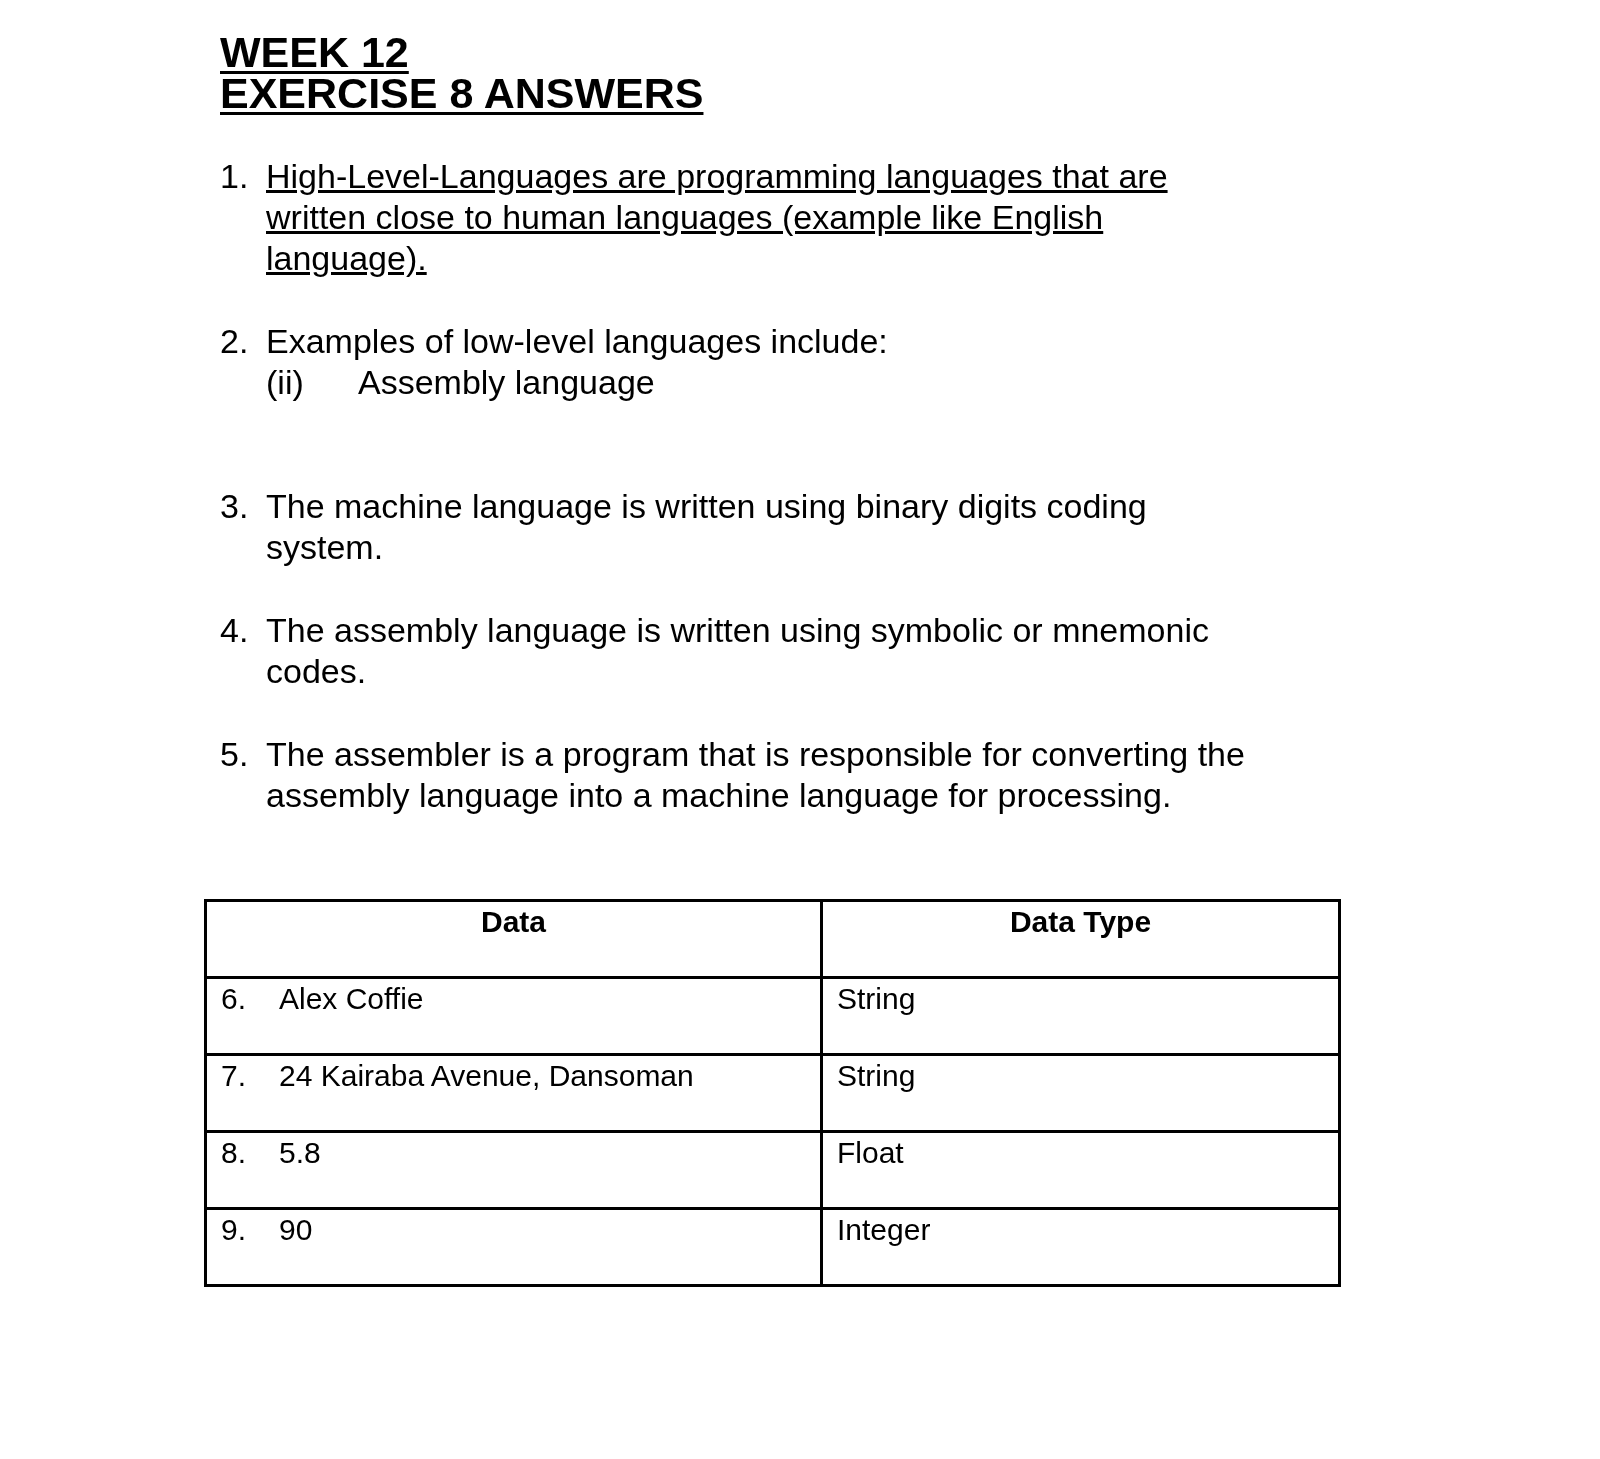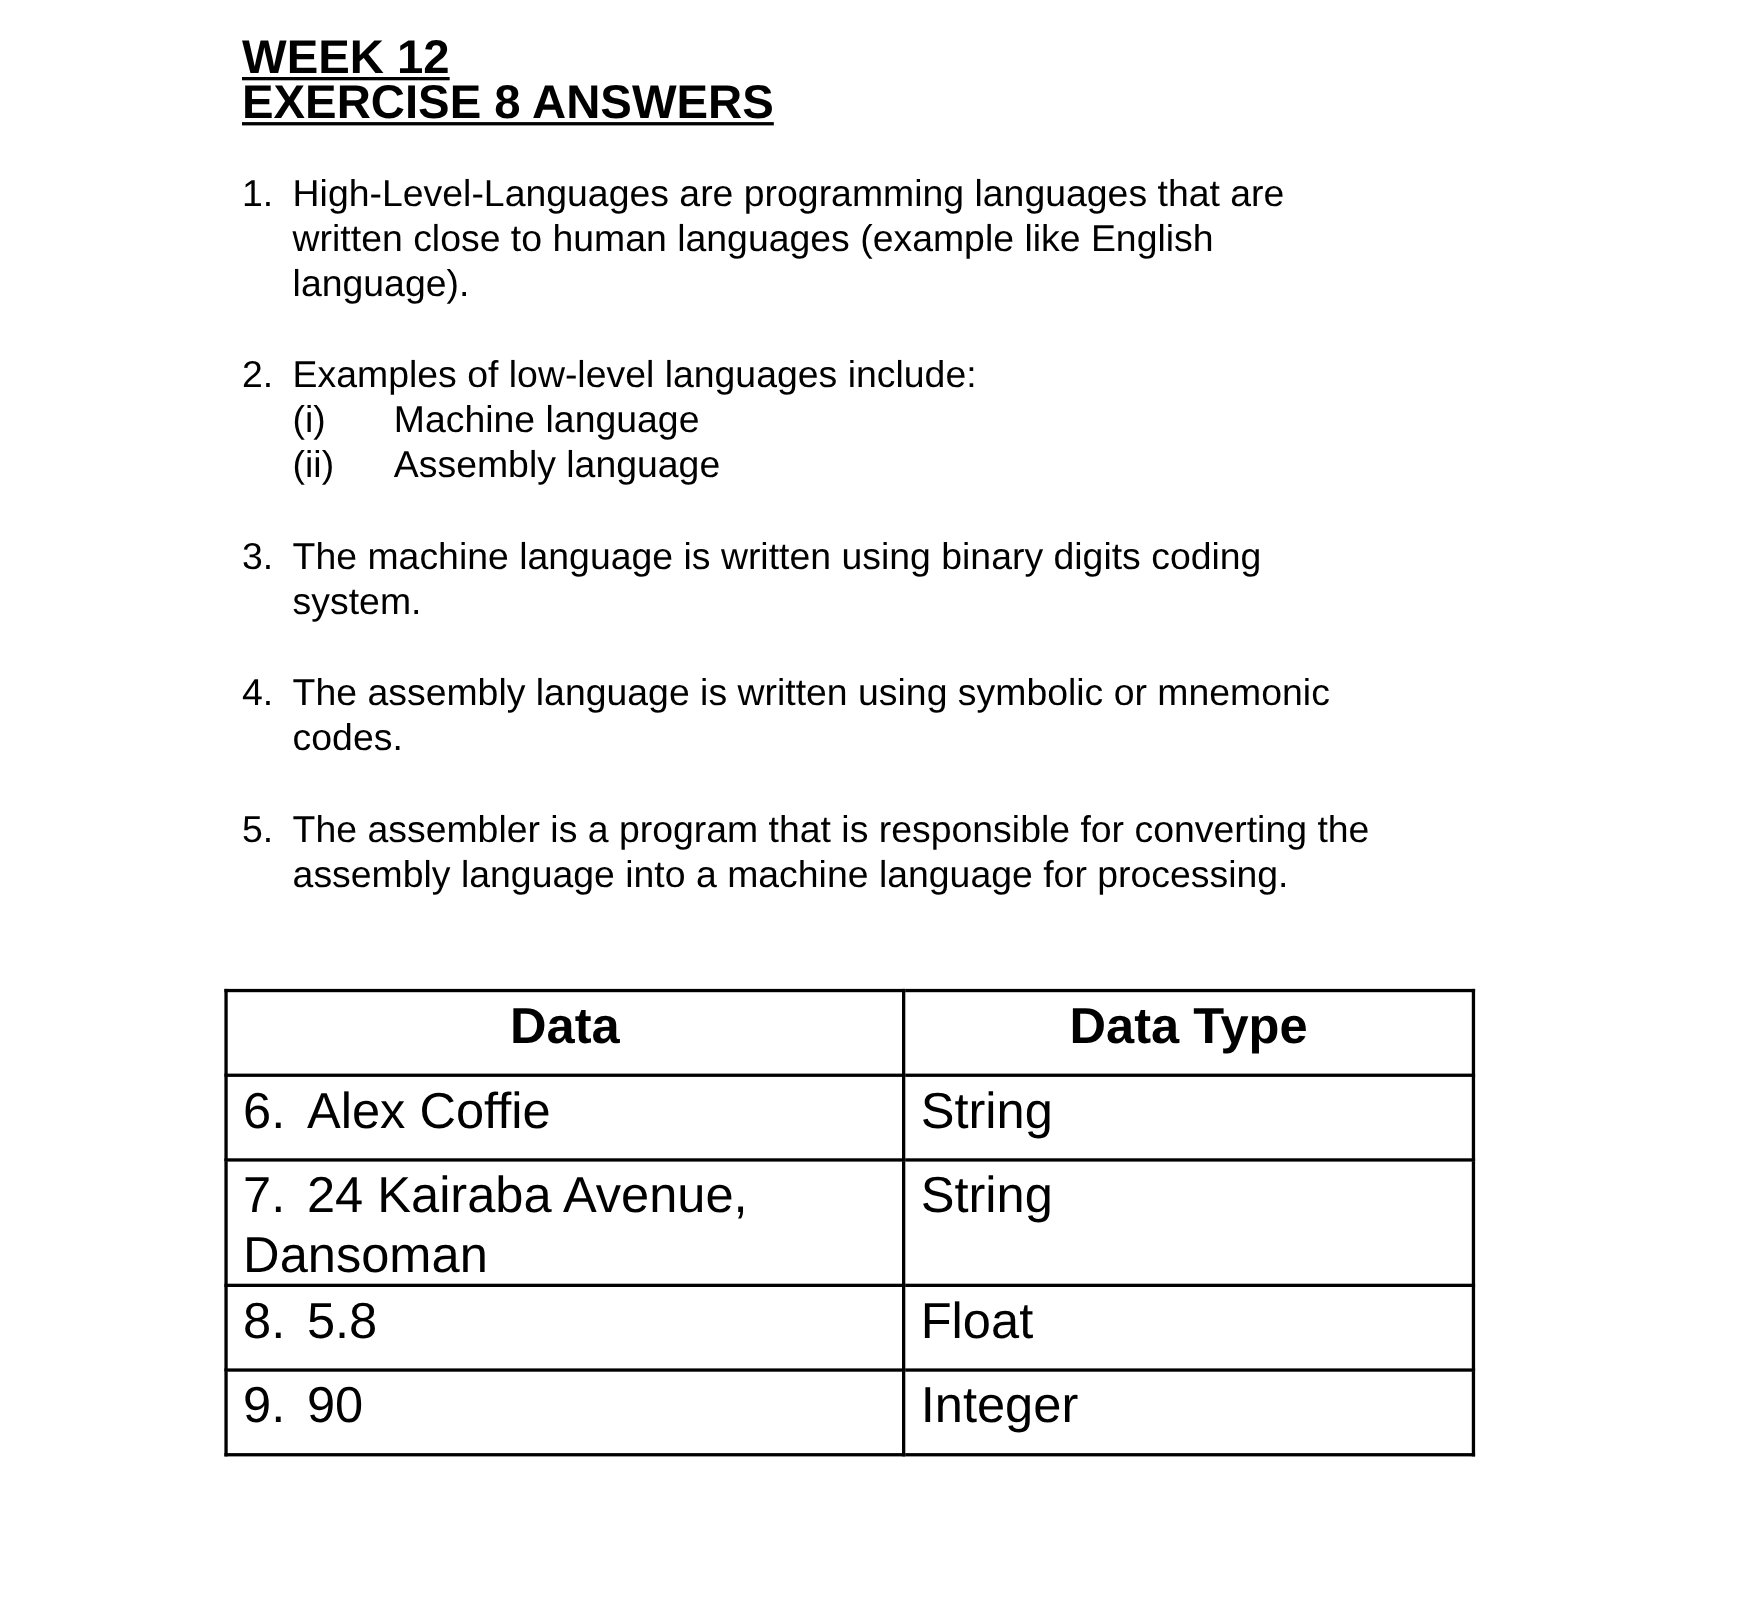--- a/index.html
+++ b/index.html
@@ -9,43 +9,42 @@
            text-decoration: underline; text-decoration-thickness: 3px;
            text-underline-offset: 4px; line-height: 40px; margin: 0; }
   .t1 { top: 32px; }
   .t2 { top: 73px; }
   .q { position: absolute; left: 220px; width: 1100px; font-size: 34px; line-height: 41px; }
   .q .num { position: absolute; left: 0; top: 0; }
   .q .txt { margin-left: 46px; }
   .sub { position: relative; display: block; }
   .sub .rn { display: inline-block; width: 92px; }
   table.dt { position: absolute; left: 204px; top: 899px; width: 1137px;
-             border-collapse: collapse; font-size: 46px; }
+             border-collapse: collapse; font-size: 30px; }
   table.dt td, table.dt th { border: 3px solid #000; height: 71px; vertical-align: top;
              padding: 3px 14px 0 14px; text-align: left; font-weight: normal; }
   table.dt th { font-weight: bold; text-align: center; }
   table.dt td.c1 { width: 585px; }
   .n { display: inline-block; width: 58px; }
 </style>
 </head>
 <body>
 
 <h1 class="title t1">WEEK 12</h1>
 <h2 class="title t2">EXERCISE 8 ANSWERS</h2>
 
 <div class="q" style="top:156px;">
   <span class="num">1.</span>
-  <div class="txt" style="width:1000px;">High-Level-Languages are programming languages that are written close to human languages (example like English language).</div>
+  <div class="txt" style="width:1000px;text-decoration:underline;">High-Level-Languages are programming languages that are written close to human languages (example like English language).</div>
 </div>
 
 <div class="q" style="top:321px;">
   <span class="num">2.</span>
   <div class="txt">
     <span class="sub">Examples of low-level languages include:</span>
-    <span class="sub"><span class="rn">(i)</span><span>Machine language</span></span>
     <span class="sub"><span class="rn">(ii)</span><span>Assembly language</span></span>
   </div>
 </div>
 
 <div class="q" style="top:486px;">
   <span class="num">3.</span>
   <div class="txt" style="width:960px;">The machine language is written using binary digits coding system.</div>
 </div>
 
 <div class="q" style="top:610px;">

